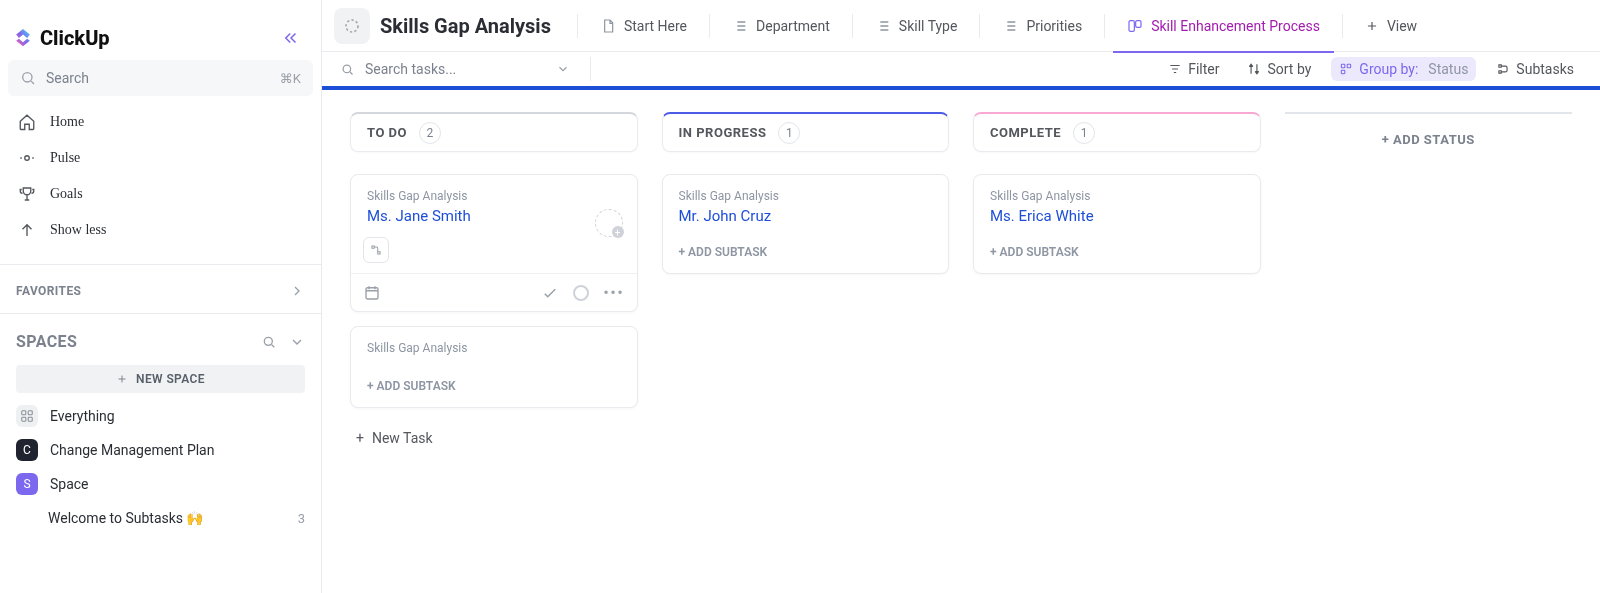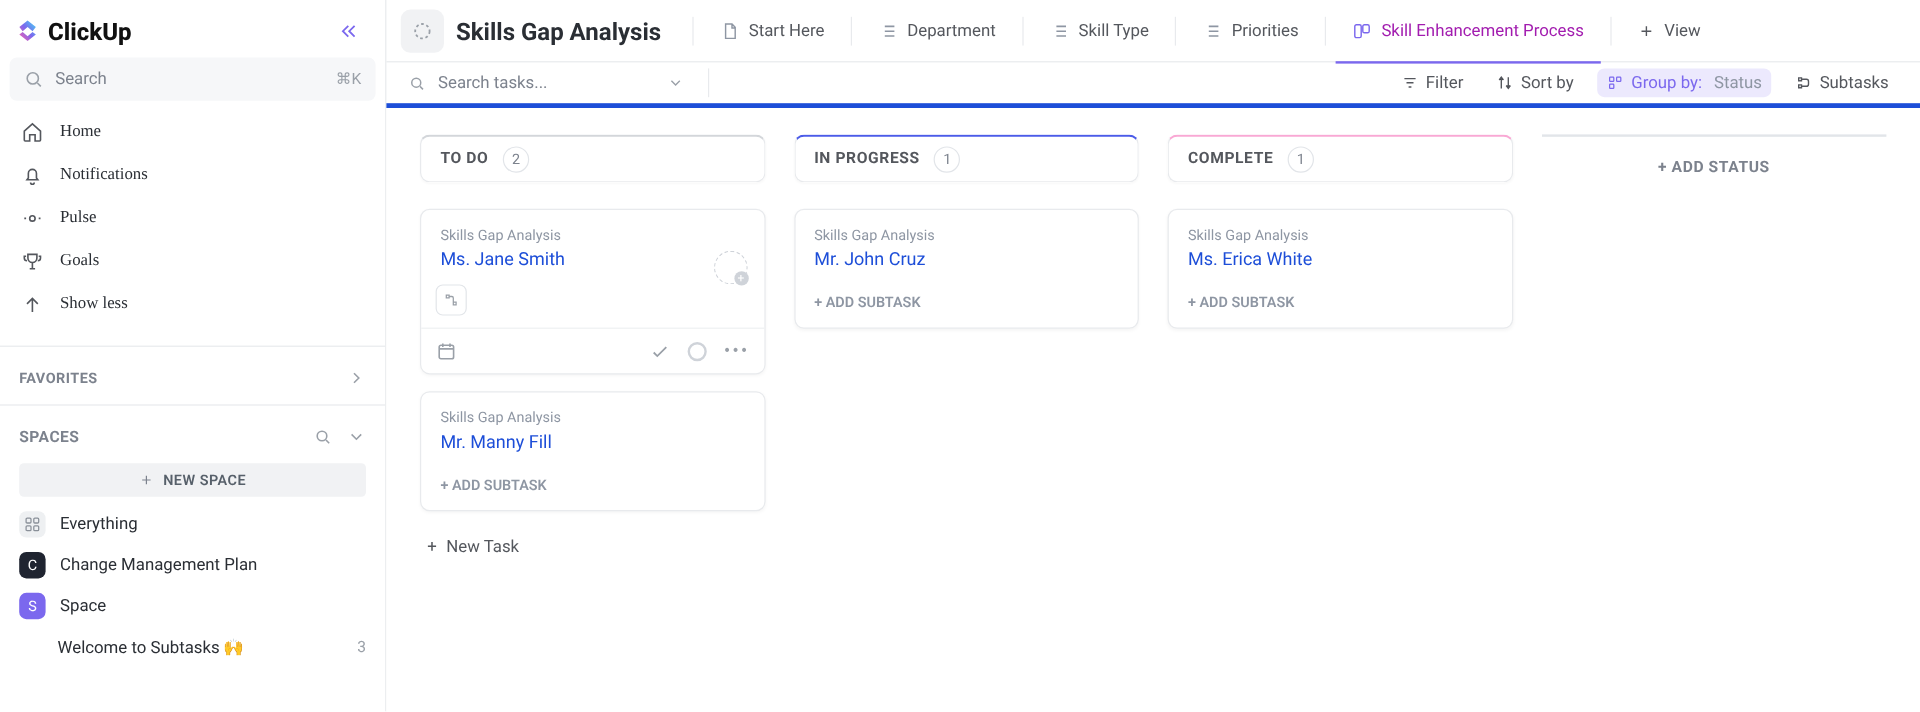--- a/index.html
+++ b/index.html
@@ -17,21 +17,21 @@
   
   .sidebar {
     width: 322px;
     border-right: 1px solid #e8eaed;
     display: flex;
     flex-direction: column;
     background: #fff;
   }
   .sidebar-header {
     display: flex; align-items: center; justify-content: space-between;
-    padding: 12px 16px 8px 12px;
+    padding: 24px 16px 8px 12px;
   }
   .logo { display: flex; align-items: center; gap: 6px; font-weight: 800; font-size: 20px; color:#111;}
   .logo-mark { width: 22px; height: 22px; }
   .collapse-btn { color: #7c828d; width: 28px; height: 28px; display:flex;align-items:center;justify-content:center;border-radius:6px;cursor:pointer;}
   .search-row { padding: 0 8px; }
   .search-box {
     display:flex; align-items:center; gap:10px;
     height: 36px; background:#f6f7f9; border-radius:6px; padding:0 12px;
     color:#7c828d;
   }
@@ -42,21 +42,21 @@
     padding:0 10px; border-radius:6px; color:#2a2e34; cursor:pointer;
   }
   .nav-item .icon { width:18px; color:#54575d; display:flex; }
   .section-divider { height:1px; background:#e8eaed; margin:4px 0; }
   .section-header {
     display:flex; align-items:center; justify-content:space-between;
     padding: 14px 16px 10px 16px; color:#7c828d; font-size:12px; font-weight:700; letter-spacing:.4px;
   }
   .section-header .chev { color:#9aa0a8; }
   .spaces-header { display:flex; align-items:center; justify-content:space-between; padding: 14px 16px 8px 16px;}
-  .spaces-header .title { color:#7c828d; font-size:13px; font-weight:700; letter-spacing:.4px;}
+  .spaces-header .title { color:#7c828d; font-size:16px; font-weight:700; letter-spacing:.4px;}
   .spaces-header .actions { display:flex; gap:12px; color:#7c828d; }
   .new-space-btn {
     margin: 6px 16px; height:28px; border-radius:4px; background:#f1f2f4;
     display:flex; align-items:center; justify-content:center; gap:8px;
     color:#57606a; font-size:12px; font-weight:600; letter-spacing:.4px; cursor:pointer;
   }
   .space-item { display:flex; align-items:center; gap:12px; padding:6px 16px; height:34px; cursor:pointer;}
   .space-item .badge { width:22px; height:22px; border-radius:6px; display:flex;align-items:center;justify-content:center; font-size:12px; color:#fff;}
   .space-item .count { margin-left:auto; color:#9aa0a8; font-size:13px;}
   .space-item.indent { padding-left:48px; }
@@ -158,28 +158,20 @@
     </div>
 
     <div class="nav-list">
       <div class="nav-item">
         <span class="icon">
             <svg width="18" height="18" viewBox="0 0 24 24">
               <path fill="none" stroke="#54575d" stroke-width="1.8" d="M3 11l9-8 9 8v10a1 1 0 0 1-1 1h-5v-7h-6v7H4a1 1 0 0 1-1-1z"></path>
             </svg>
           </span>
         <span>Home</span>
-      </div>
-      <div class="nav-item">
-        <span class="icon">
-            <svg width="18" height="18" viewBox="0 0 24 24">
-              <path fill="none" stroke="#54575d" stroke-width="1.8" d="M6 17h12l-1.5-2V10a4.5 4.5 0 1 0-9 0v5zM10 20a2 2 0 0 0 4 0"></path>
-            </svg>
-          </span>
-        <span>Notifications</span>
       </div>
       <div class="nav-item">
         <span class="icon">
             <svg width="18" height="18" viewBox="0 0 24 24">
               <circle cx="12" cy="12" r="3" fill="none" stroke="#54575d" stroke-width="1.8"></circle>
               <path fill="none" stroke="#54575d" stroke-width="1.8" d="M3 12h2M19 12h2"></path>
             </svg>
           </span>
         <span>Pulse</span>
       </div>
@@ -409,21 +401,20 @@
                     </svg>
                   </span>
                 <span class="status-circle"></span>
                 <span class="dots">•••</span>
               </div>
             </div>
 
             <div class="card">
               <div class="body">
                 <div class="crumb">Skills Gap Analysis</div>
-                <div class="name">Mr. Manny Fill</div>
               </div>
               <div class="add-sub">+ ADD SUBTASK</div>
             </div>
 
             <div class="new-task-btn">
               <span>+</span>
               <span>New Task</span>
             </div>
           </div>
         </div>

